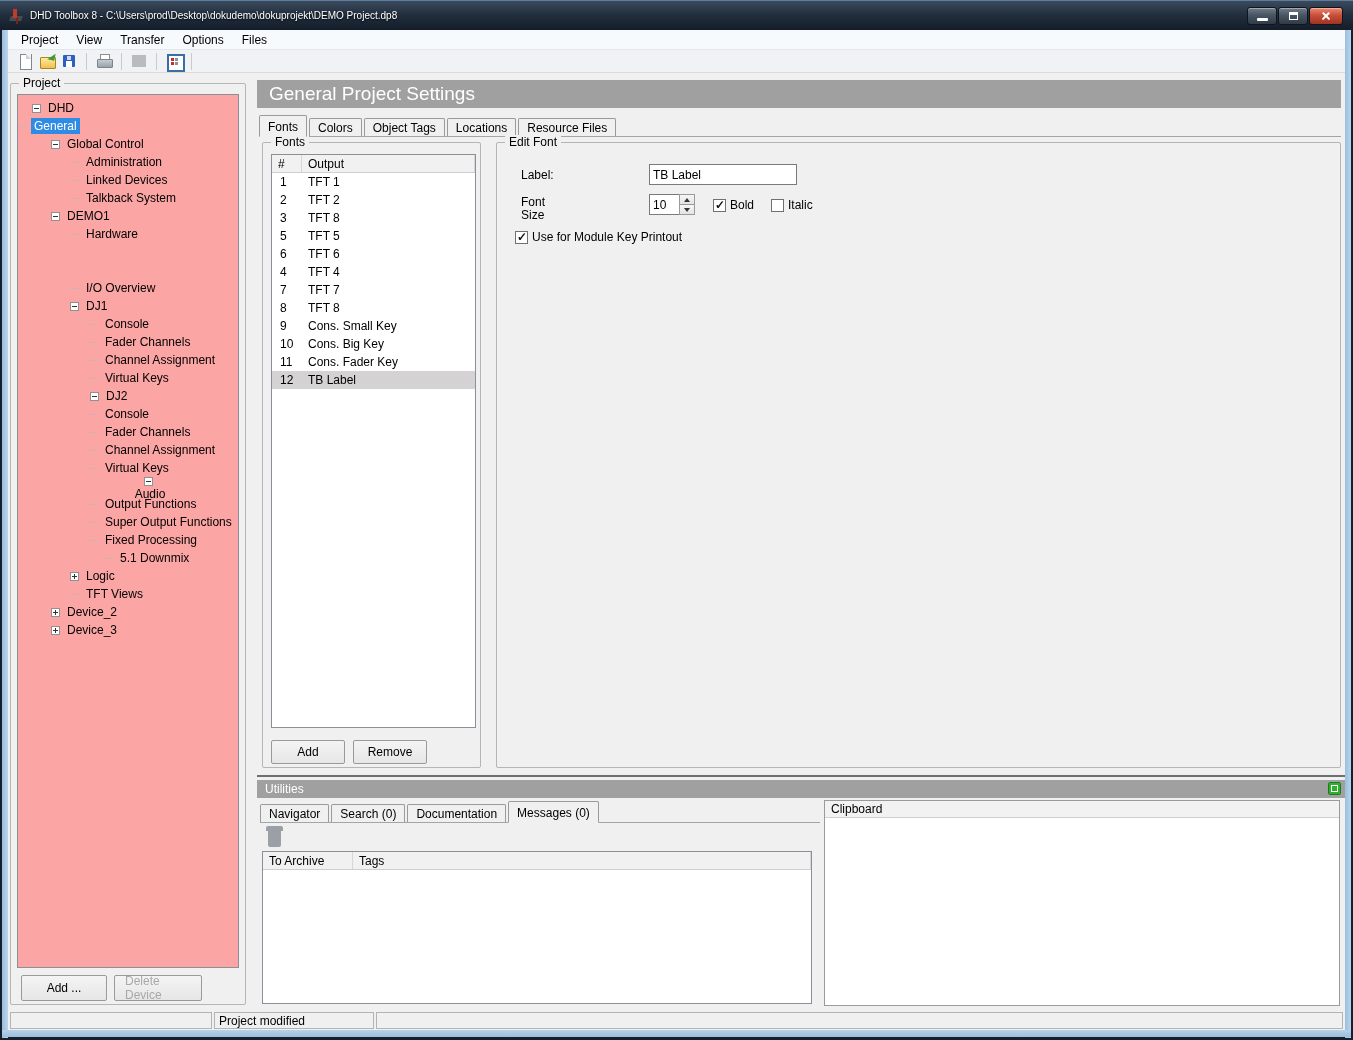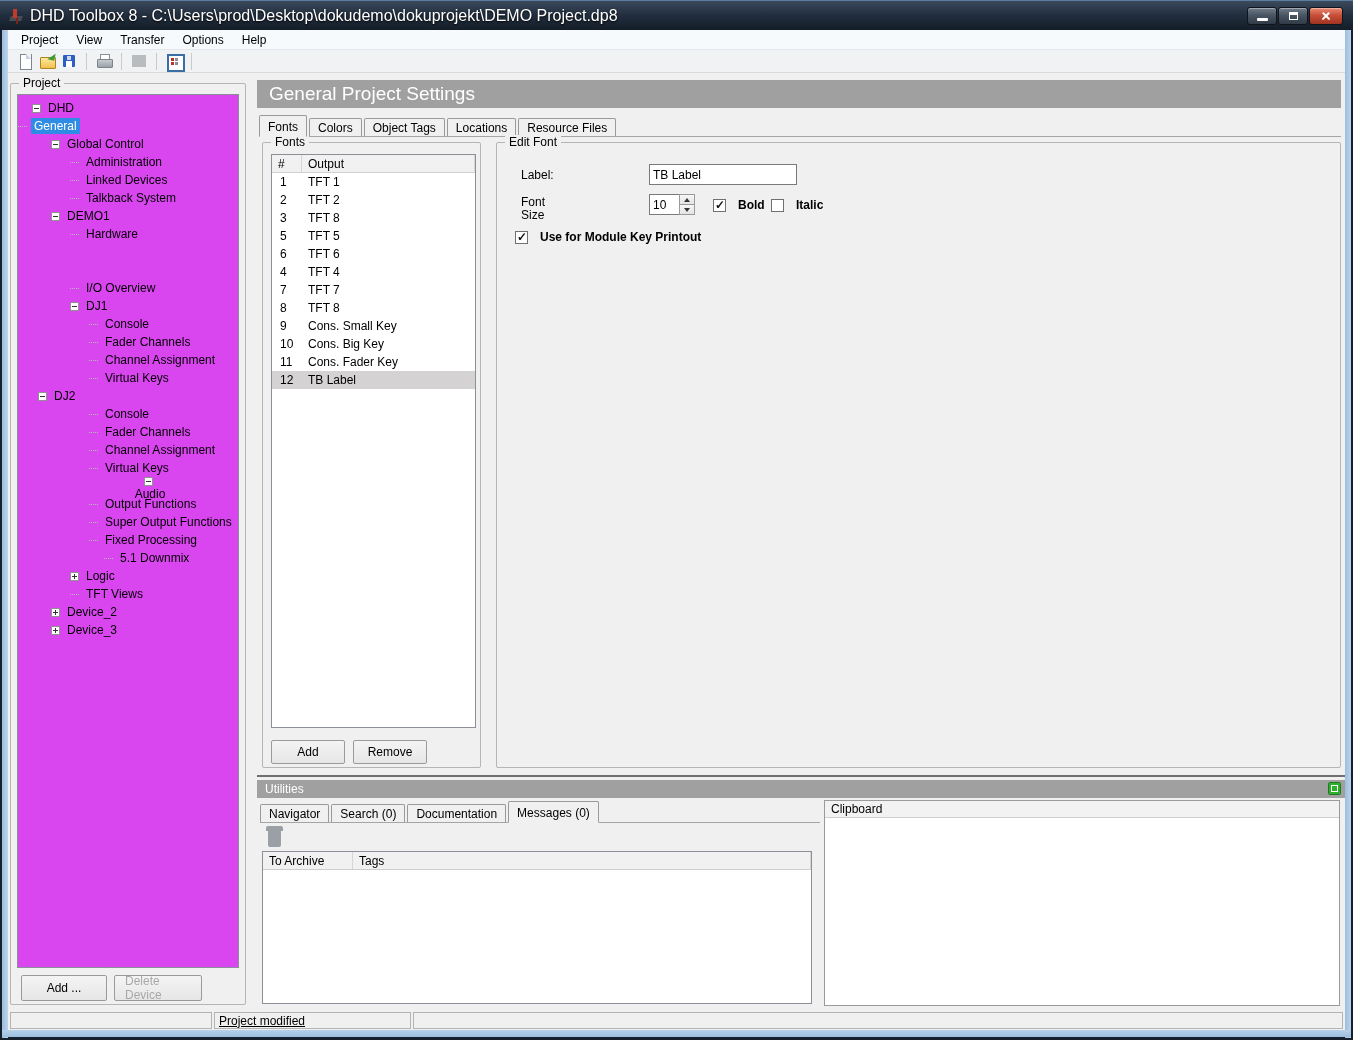--- a/index.html
+++ b/index.html
@@ -10,21 +10,21 @@
   #titlebar { position:absolute; left:0; top:0; width:1353px; height:30px;
     background:linear-gradient(180deg,#3b4a5c 0%,#233040 45%,#141d28 100%);
     border-top:1px solid #5a7da0; display:flex; align-items:center; }
   .frame { position:absolute; background:linear-gradient(90deg,#9cbede,#bad4ec); }
   #frame-left  { left:2px; top:30px; width:6px; height:1008px; }
   #frame-right { left:1345px; top:30px; width:6px; height:1008px; }
   #frame-bottom{ left:2px; top:1030px; width:1349px; height:7px; background:linear-gradient(180deg,#b7d2ea,#9cbede); }
   #app-icon { width:16px; height:16px; margin:0 6px 0 8px; position:relative; }
   #app-icon::before { content:""; position:absolute; left:2px; top:8px; width:12px; height:5px; background:#4a4a52; transform:skewX(-18deg); }
   #app-icon::after { content:""; position:absolute; left:5px; top:1px; width:4px; height:9px; background:#c23a28; box-shadow:2px 7px 0 -1px #7a2418; }
-  #window-title { color:#fff; font-size:16px; text-shadow:0 1px 2px #000; }
+  #window-title { color:#fff; font-size:10px; text-shadow:0 1px 2px #000; }
   #win-buttons { position:absolute; right:10px; top:6px; display:flex; gap:1px; }
   .winbtn { width:30px; height:18px; border:1px solid #10151c; border-radius:3px;
     background:linear-gradient(180deg,#76markdown,#3a434f); display:flex; align-items:center; justify-content:center;
     background:linear-gradient(180deg,#717c8a 0%,#4a5564 45%,#313b47 100%); box-shadow:inset 0 1px 0 rgba(255,255,255,.35); }
   .winbtn.close { width:34px; background:linear-gradient(180deg,#e98972 0%,#c8503a 45%,#a03322 100%); }
   .g-min { width:11px; height:3px; background:#fff; border-radius:1px; margin-top:6px; }
   .g-max { width:9px; height:8px; border:1px solid #fff; border-top:3px solid #fff; background:transparent; }
   .g-x { position:relative; width:12px; height:12px; }
   .g-x::before,.g-x::after { content:""; position:absolute; left:1px; top:5px; width:10px; height:2.4px; background:#fff; border-radius:1px; }
   .g-x::before { transform:rotate(45deg); } .g-x::after { transform:rotate(-45deg); }
@@ -52,21 +52,21 @@
 
   
   #client { position:absolute; left:8px; top:73px; width:1337px; height:957px; background:#f0f0f0; }
 
   
   .groupbox { position:absolute; border:1px solid #b5b5b5; border-radius:2px; }
   .groupbox > .gb-label { position:absolute; top:-8px; left:8px; background:#f0f0f0; padding:0 4px; }
 
   
   #project-group { left:2px; top:10px; width:236px; height:922px; }
-  #tree { position:absolute; left:6px; top:10px; width:222px; height:874px; background:#d946ef; border:1px solid #8a8f98; overflow:hidden; padding-top:4px; }
+  #tree { position:absolute; left:6px; top:10px; width:222px; height:874px; background:#fca5a5; border:1px solid #8a8f98; overflow:hidden; padding-top:4px; }
   .tree-row { height:18px; display:flex; align-items:center; white-space:nowrap; }
   .expander { width:9px; height:9px; border:1px solid #919191; background:#fff; position:relative; margin-right:4px; flex:none; }
   .expander::before { content:""; position:absolute; left:1px; top:3px; width:5px; height:1px; background:#333; }
   .expander.plus::after { content:""; position:absolute; left:3px; top:1px; width:1px; height:5px; background:#333; }
   .connector { width:9px; height:1px; border-top:1px dotted #b8b8b8; margin-right:4px; flex:none; }
   .tree-label { padding:1px 3px; }
   .tree-label.selected { background:#2f8ce4; color:#fff; }
   #left-buttons { position:absolute; left:10px; top:891px; display:flex; gap:7px; }
   .btn { height:26px; background:linear-gradient(180deg,#f4f4f4,#e6e6e6); border:1px solid #9a9a9a; border-radius:2px;
     display:flex; align-items:center; justify-content:center; padding:0 10px; }
@@ -98,21 +98,21 @@
   #ef-label-caption { top:25px; }
   #ef-fontsize-caption { top:53px; width:34px; height:24px; overflow:hidden; line-height:13px; }
   #label-input { position:absolute; left:152px; top:21px; width:148px; height:21px; border:1px solid #7a7a7a; padding:0 3px; font:12px "Liberation Sans",sans-serif; background:#fff; }
   #size-spin { position:absolute; left:152px; top:51px; display:flex; }
   #size-input { width:30px; height:21px; border:1px solid #7a7a7a; border-right:none; padding:0 3px; font:12px "Liberation Sans",sans-serif; background:#fff; }
   .spin-btns { width:16px; height:21px; display:flex; flex-direction:column; }
   .spin-btn { flex:1; background:linear-gradient(180deg,#f6f6f6,#e4e4e4); border:1px solid #9a9a9a; display:flex; align-items:center; justify-content:center; }
   .spin-btn + .spin-btn { border-top:none; }
   .arr-up { width:0; height:0; border-left:3px solid transparent; border-right:3px solid transparent; border-bottom:4px solid #333; }
   .arr-dn { width:0; height:0; border-left:3px solid transparent; border-right:3px solid transparent; border-top:4px solid #333; }
-  .check-row { position:absolute; display:flex; align-items:center; gap:12px;font-weight:bold; }
+  .check-row { position:absolute; display:flex; align-items:center; gap:4px; }
   #bold-check { left:216px; top:55px; } #italic-check { left:274px; top:55px; }
   #printout-check { left:18px; top:87px; }
   .checkbox { width:13px; height:13px; background:#fff; border:1px solid #707070; position:relative; flex:none; }
   .checkbox.checked::after { content:"✓"; position:absolute; left:1px; top:-2px; font-size:12px; font-weight:bold; color:#111; }
 
   
   #splitter-line { position:absolute; left:249px; top:702px; width:1088px; height:2px; background:#6f6f6f; }
   #utilities-header { position:absolute; left:249px; top:707px; width:1088px; height:18px; background:#a0a0a0;
     color:#fff; display:flex; align-items:center; padding-left:8px; }
   #utilities-green-btn { position:absolute; right:4px; top:2px; width:13px; height:13px; background:#2fae2f;
@@ -123,21 +123,21 @@
   #archive-icon::after { content:""; position:absolute; left:2px; top:5px; width:13px; height:16px; background:#9aa0a6; border-radius:0 0 2px 2px; }
   #messages-table { position:absolute; left:254px; top:778px; width:550px; height:153px; background:#fff; border:1px solid #8a8f98; overflow:hidden; }
   #messages-table .hc:first-child { width:90px; flex:none; }
   #messages-table .hc:last-child { flex:1; }
   #clipboard-panel { position:absolute; left:816px; top:727px; width:516px; height:206px; background:#fff; border:1px solid #9a9a9a; }
   #clipboard-header { height:17px; background:#f2f2f2; border-bottom:1px solid #d0d0d0; display:flex; align-items:center; padding-left:6px; }
 
   
   #statusbar { position:absolute; left:8px; top:1012px; width:1337px; height:18px; background:#f0f0f0; display:flex; gap:2px; padding:0 2px; }
   .status-sec { border:1px solid #b4b4b4; height:17px; display:flex; align-items:center; padding-left:4px; background:#f0f0f0; }
-  .status-sec:nth-child(1){ width:202px; } .status-sec:nth-child(2){ width:197px;text-decoration:underline; } .status-sec:nth-child(3){ flex:1; }
+  .status-sec:nth-child(1){ width:202px; } .status-sec:nth-child(2){ width:160px; } .status-sec:nth-child(3){ flex:1; }
 </style>
 </head>
 <body>
 
 <div id="window" data-name="app-window">
 
   <div id="titlebar" data-name="titlebar">
     <span id="app-icon" data-name="app-icon"></span>
     <span id="window-title" data-name="window-title">DHD Toolbox 8 - C:\Users\prod\Desktop\dokudemo\dokuprojekt\DEMO Project.dp8</span>
     <div id="win-buttons" data-name="window-controls">
@@ -155,21 +155,21 @@
 
   <div id="frame-left" class="frame" data-name="window-frame-left"></div>
   <div id="frame-right" class="frame" data-name="window-frame-right"></div>
   <div id="frame-bottom" class="frame" data-name="window-frame-bottom"></div>
 
   <div id="menubar" data-name="menu-bar">
       <div class="menu-item" data-name="menu-project">Project</div>
       <div class="menu-item" data-name="menu-view">View</div>
       <div class="menu-item" data-name="menu-transfer">Transfer</div>
       <div class="menu-item" data-name="menu-options">Options</div>
-      <div class="menu-item" data-name="menu-help">Help</div>
+      <div class="menu-item" data-name="menu-help">Files</div>
     </div>
   <div id="toolbar" data-name="toolbar">
       <div class="tb-btn" data-name="toolbar-button-new-file">
         <div class="ticon" data-name="new-file-icon"></div>
       </div>
       <div class="tb-btn" data-name="toolbar-button-open">
         <div class="ticon" data-name="open-icon"></div>
       </div>
       <div class="tb-btn" data-name="toolbar-button-save">
         <div class="ticon" data-name="save-icon"></div>
@@ -243,21 +243,21 @@
             <div class="tree-label" data-name="tree-item-label">Fader Channels</div>
           </div>
           <div class="tree-row" data-name="tree-item-channel-assignment" style="padding-left: 71px;">
             <div class="connector" data-name="tree-connector"></div>
             <div class="tree-label" data-name="tree-item-label">Channel Assignment</div>
           </div>
           <div class="tree-row" data-name="tree-item-virtual-keys" style="padding-left: 71px;">
             <div class="connector" data-name="tree-connector"></div>
             <div class="tree-label" data-name="tree-item-label">Virtual Keys</div>
           </div>
-          <div class="tree-row" data-name="tree-item-dj2" style="padding-left: 20px;">
+          <div class="tree-row" data-name="tree-item-dj2" style="padding-left: 72px;">
             <div class="expander minus" data-name="collapse-icon"></div>
             <div class="tree-label" data-name="tree-item-label">DJ2</div>
           </div>
           <div class="tree-row" data-name="tree-item-console" style="padding-left: 71px;">
             <div class="connector" data-name="tree-connector"></div>
             <div class="tree-label" data-name="tree-item-label">Console</div>
           </div>
           <div class="tree-row" data-name="tree-item-fader-channels" style="padding-left: 71px;">
             <div class="connector" data-name="tree-connector"></div>
             <div class="tree-label" data-name="tree-item-label">Fader Channels</div>

